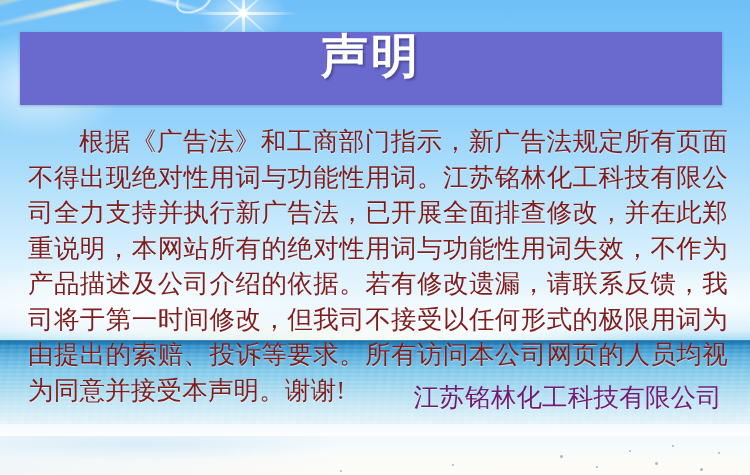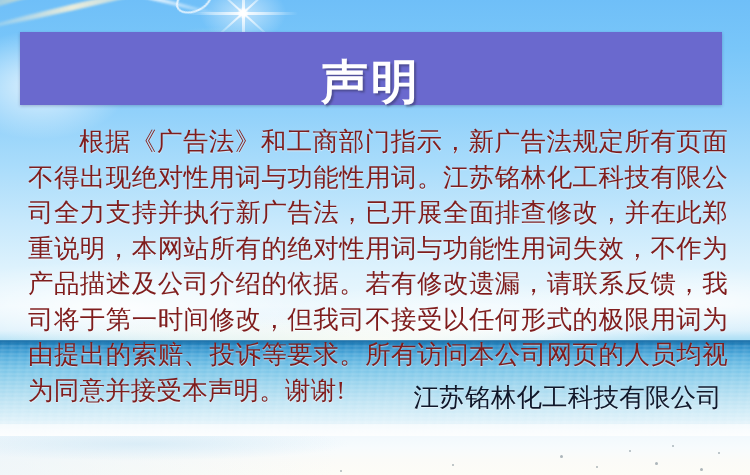--- a/index.html
+++ b/index.html
@@ -174,21 +174,21 @@
   }
 
   
   .title-banner {
     position: absolute;
     left: 20px; top: 32px;
     width: 702px; height: 73px;
     background: #6a69ce;
     box-sizing: border-box;
     display: flex;
-    align-items: flex-end;
+    align-items: flex-start;
     justify-content: center;
     box-shadow: 0 1px 3px rgba(40,40,90,.28);
   }
   .title-text {
     color: #ffffff;
     font-family: "Liberation Sans", "DejaVu Sans", sans-serif;
     font-size: 47px;
     font-weight: bold;
     letter-spacing: 3px;
     line-height: 1;
@@ -213,21 +213,21 @@
     text-align-last: left;
     text-indent: 2em;
     text-shadow: 0 1px 1px rgba(255,255,255,.55);
   }
   .signature {
     position: absolute;
     left: 28px; top: 382px;
     width: 694px;
     margin: 0;
     text-align: right;
-    color: #0f172a;
+    color: #701a75;
     font-family: "Liberation Serif", "DejaVu Serif", serif;
     font-size: 25.5px;
     line-height: 32px;
     letter-spacing: .2px;
     text-shadow: 0 1px 1px rgba(255,255,255,.55);
   }
 </style>
 </head>
 <body>
 

